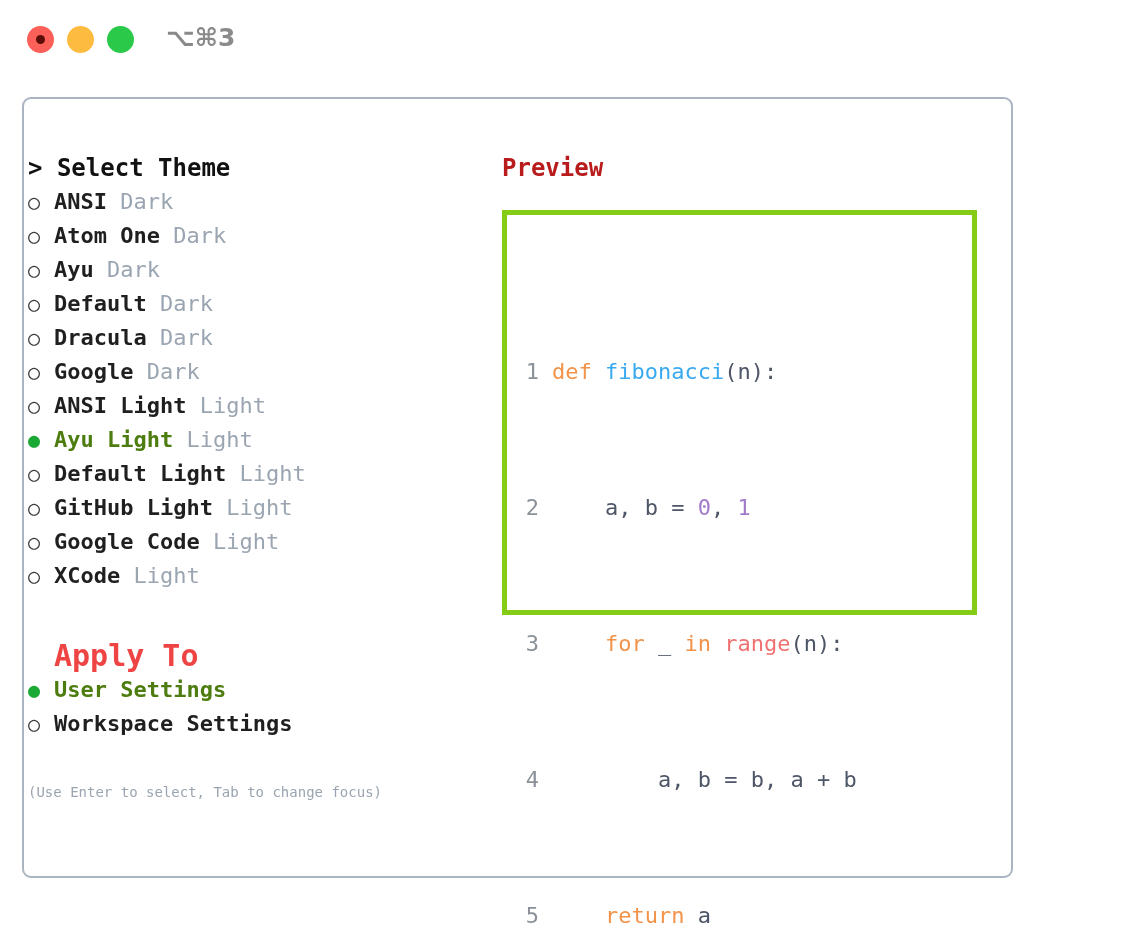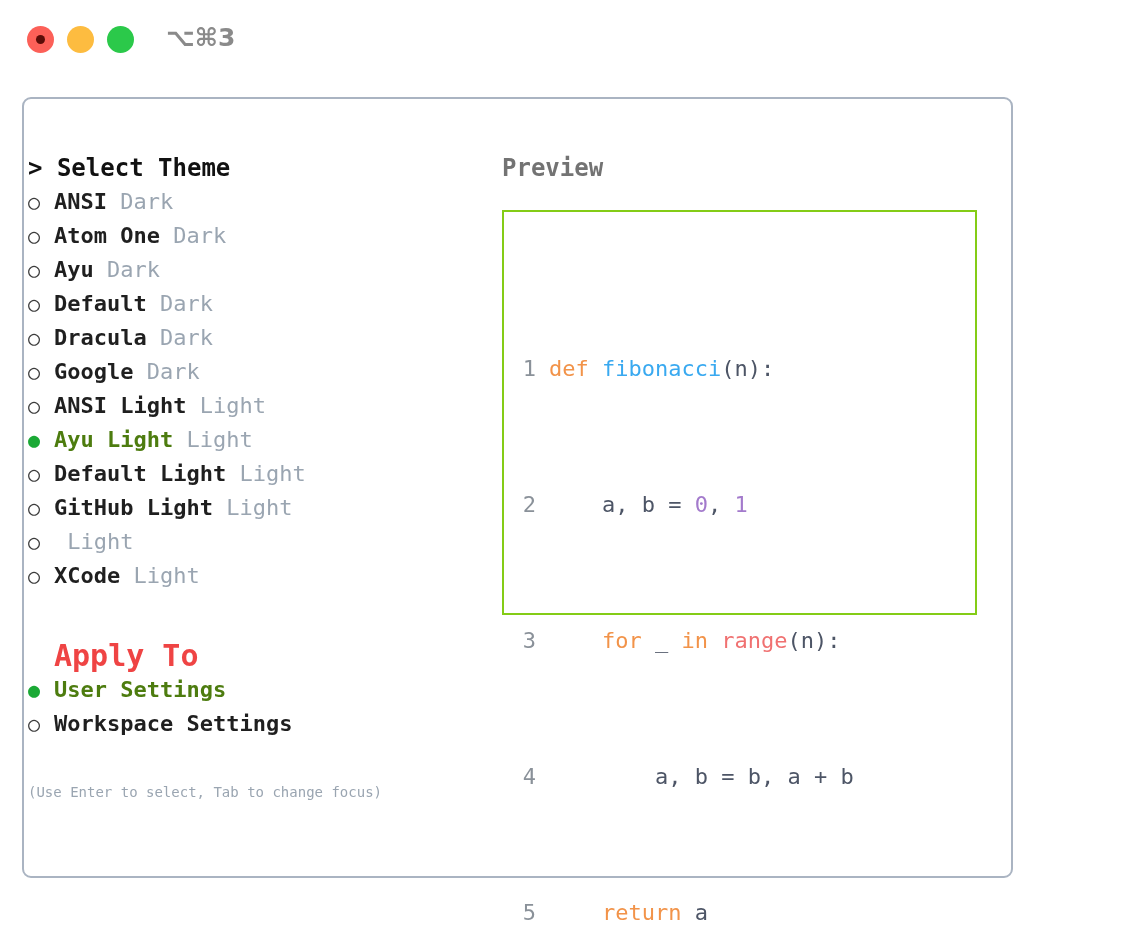--- a/index.html
+++ b/index.html
@@ -144,29 +144,29 @@
   
   .right-col {
     position: absolute;
     left: 478px;
     top: 52px;
     width: 490px;
   }
   .preview-title {
     font-size: 24px;
     font-weight: bold;
-    color: #737373;
+    color: #b91c1c;
     line-height: 34px;
     white-space: pre;
   }
   .preview-box {
     margin-top: 25px;
     width: 475px;
     height: 405px;
-    border: 2px solid #84cc16;
+    border: 5px solid #84cc16;
     background: #ffffff;
     box-sizing: border-box;
     position: relative;
   }
   .code {
     position: absolute;
     left: 16px;
     top: 38px;
     font-size: 22px;
     line-height: 34px;
@@ -231,21 +231,21 @@
         <div class="opt-row selected">
           <span class="bullet">●</span><span class="opt-label">Ayu Light</span><span class="opt-tag"> Light</span>
         </div>
         <div class="opt-row">
           <span class="bullet">○</span><span class="opt-label">Default Light</span><span class="opt-tag"> Light</span>
         </div>
         <div class="opt-row">
           <span class="bullet">○</span><span class="opt-label">GitHub Light</span><span class="opt-tag"> Light</span>
         </div>
         <div class="opt-row">
-          <span class="bullet">○</span><span class="opt-tag"> Light</span>
+          <span class="bullet">○</span><span class="opt-label">Google Code</span><span class="opt-tag"> Light</span>
         </div>
         <div class="opt-row">
           <span class="bullet">○</span><span class="opt-label">XCode</span><span class="opt-tag"> Light</span>
         </div>
       </div>
 
       <div class="spacer-lg"></div>
 
       <div class="section-head">Apply To</div>
 

